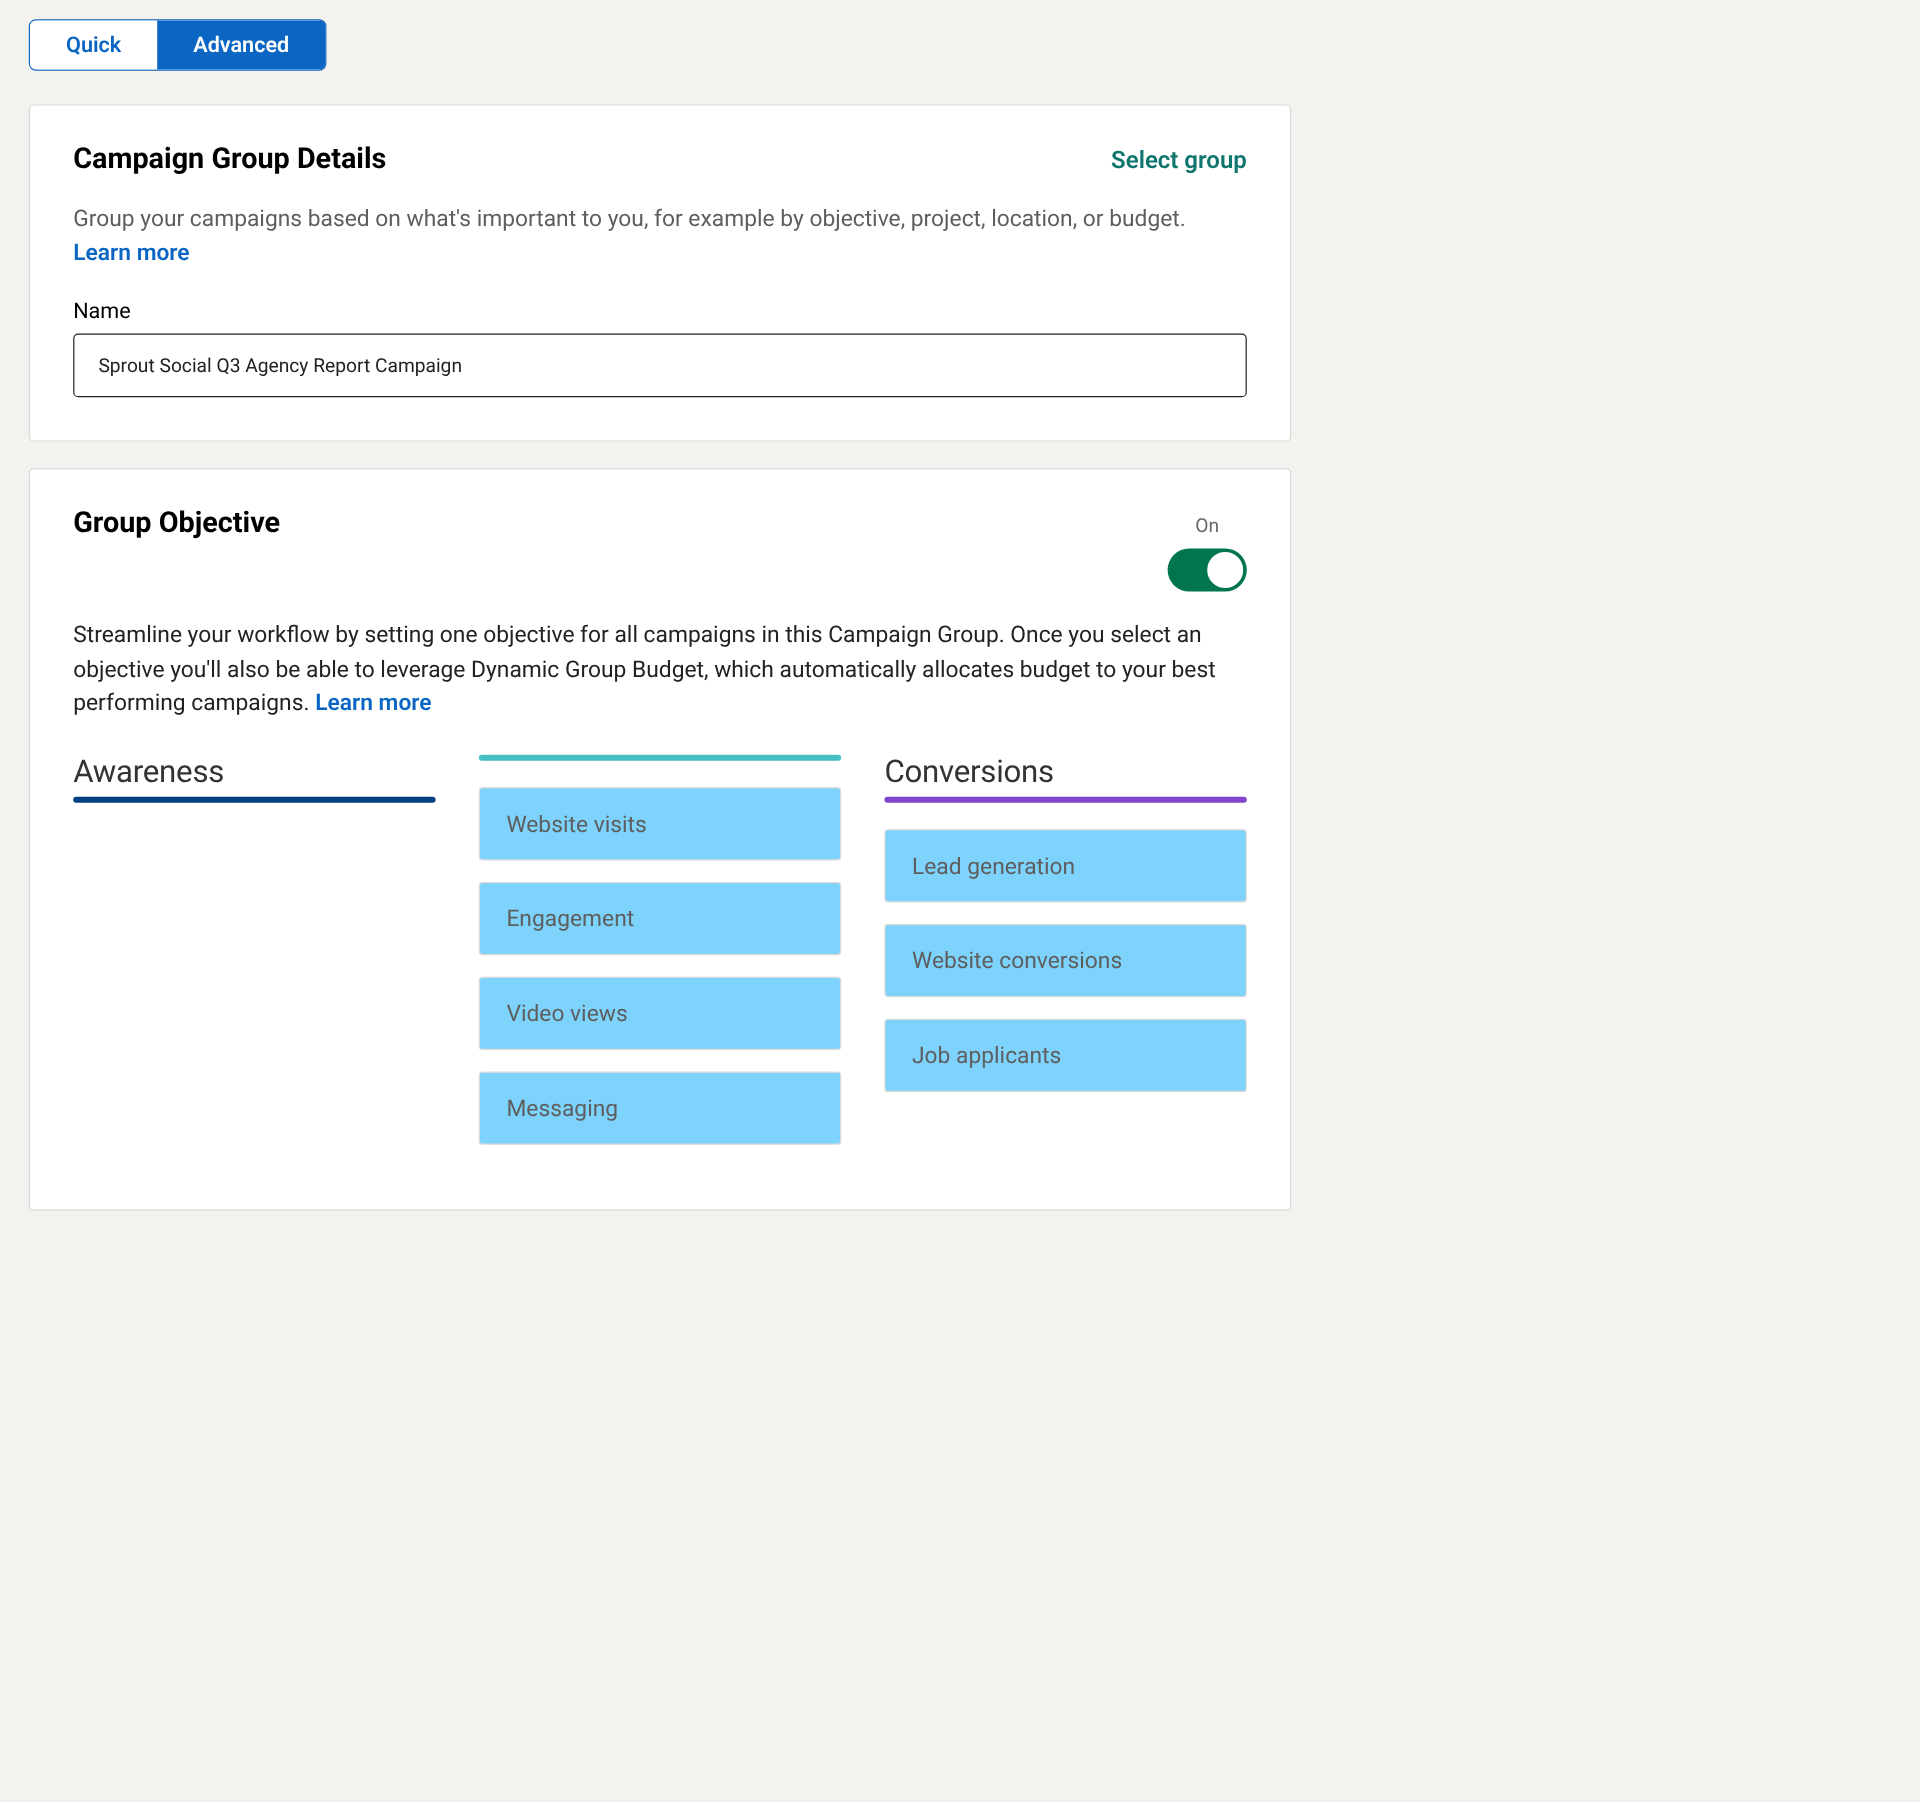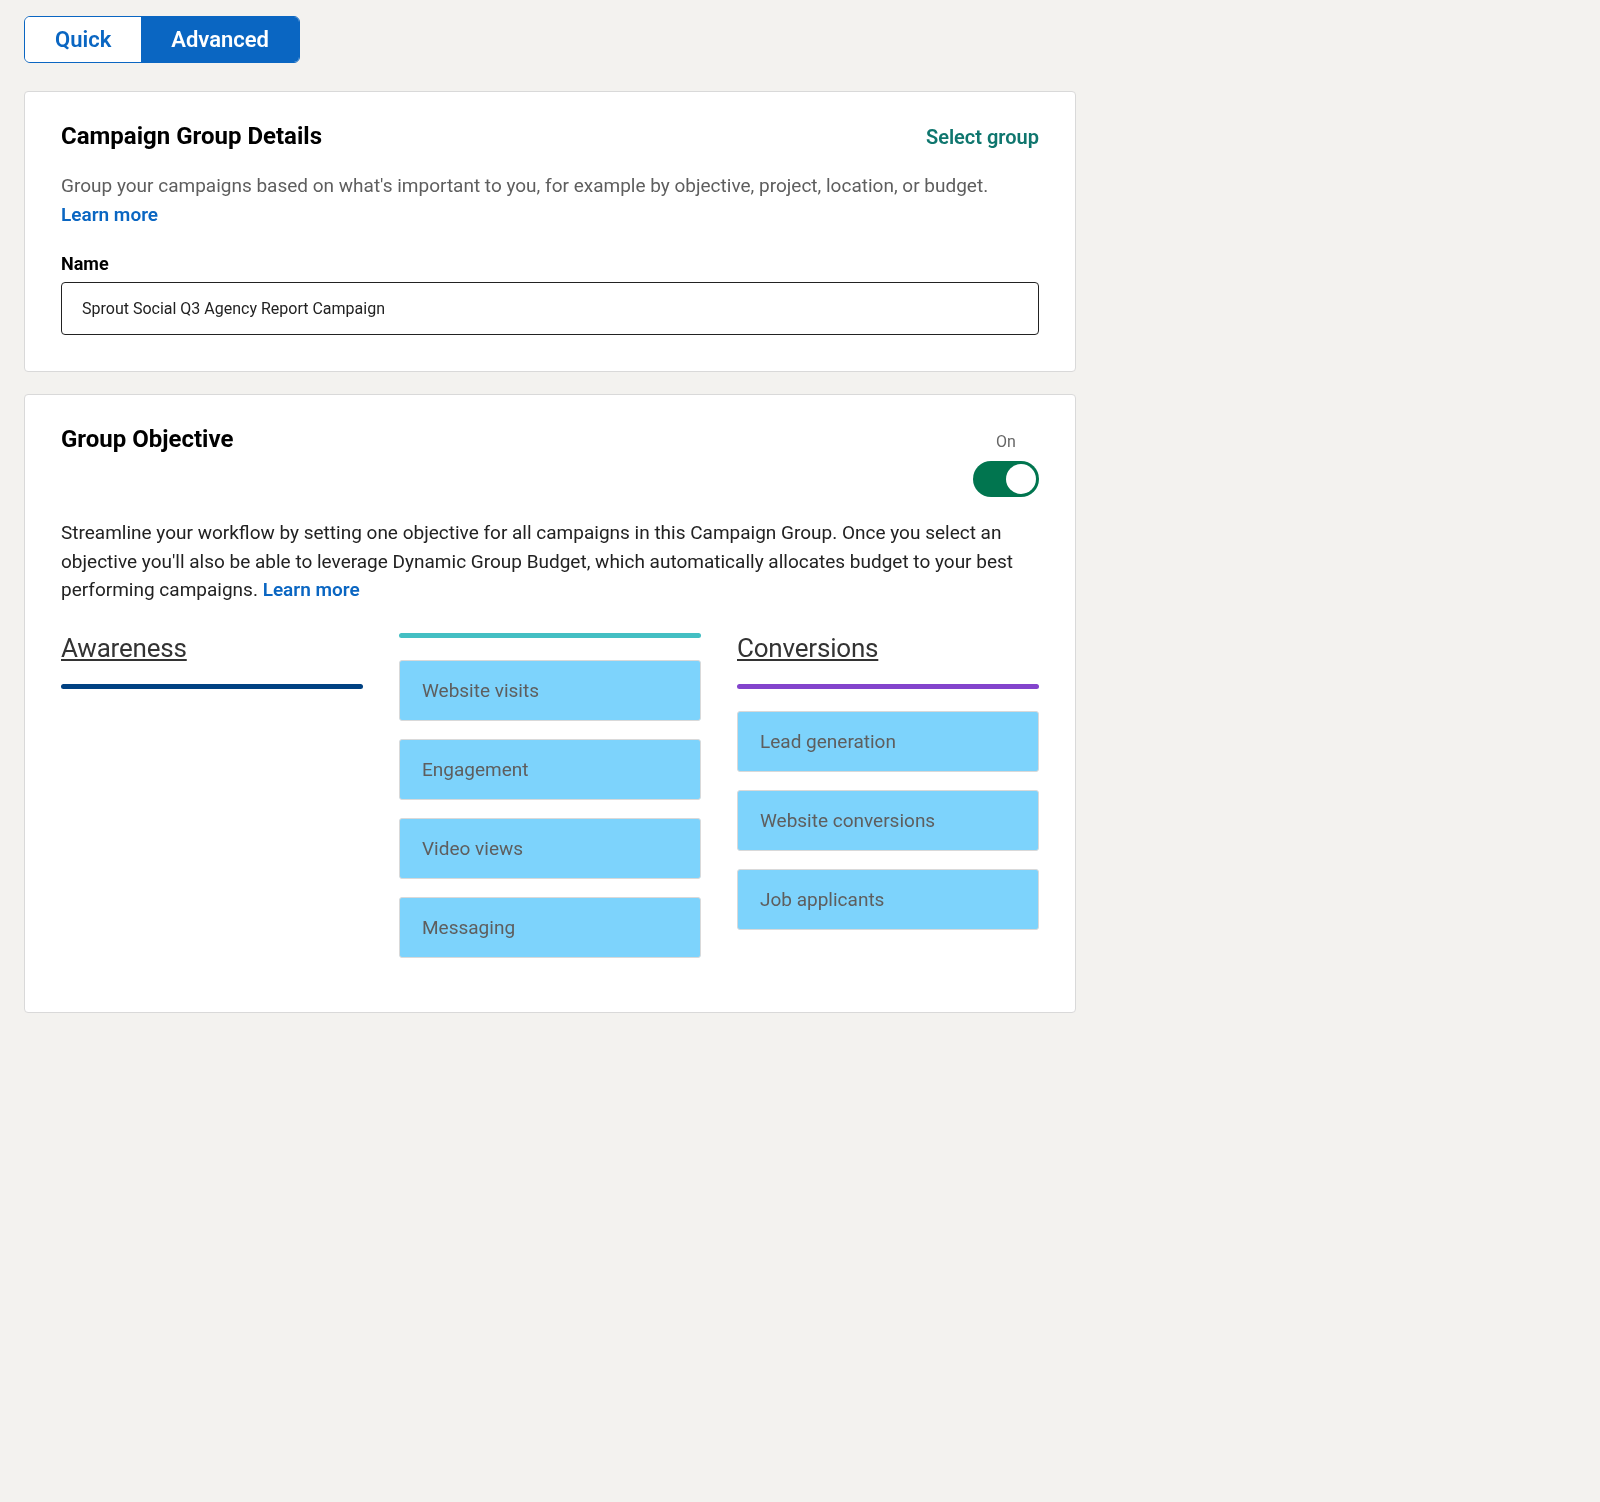--- a/index.html
+++ b/index.html
@@ -15,21 +15,21 @@
   
   .mode-toggle {
     display: inline-flex;
     border: 1.5px solid #0a66c2;
     border-radius: 6px;
     overflow: hidden;
     margin-bottom: 28px;
   }
   .mode-toggle .tab {
     padding: 10px 30px;
-    font-size: 22px;
+    font-size: 18px;
     font-weight: 600;
     cursor: pointer;
     background: #fff;
     color: #0a66c2;
   }
   .mode-toggle .tab.active {
     background: #0a66c2;
     color: #fff;
   }
 
@@ -67,21 +67,21 @@
     margin-bottom: 24px;
   }
   .learn-more {
     color: #0a66c2;
     font-weight: 600;
     cursor: pointer;
   }
 
   .field-label {
     font-size: 18px;
-    font-weight: 700;
+    font-weight: 400;
     color: #000;
     margin-bottom: 8px;
     display: block;
   }
   .text-input {
     width: 100%;
     font-size: 16px;
     padding: 16px 20px;
     border: 1px solid #222;
     border-radius: 4px;
@@ -115,22 +115,21 @@
     display: flex;
     gap: 36px;
     margin-top: 28px;
   }
   .obj-col { flex: 1; }
   .obj-head {
     font-size: 26px;
     font-weight: 400;
     color: #333;
     letter-spacing: -0.2px;
-    padding-bottom: 21px;
-    text-decoration: underline;
+    padding-bottom: 5px;
   }
   .obj-divider { height: 5px; border-radius: 3px; margin-bottom: 22px; }
   .obj-divider.blue   { background: #004182; }
   .obj-divider.teal   { background: #44bfc3; }
   .obj-divider.purple { background: #8344cc; }
 
   .obj-tile {
     border: 1px solid #d9d9d9;
     border-radius: 3px;
     padding: 18px 22px;

